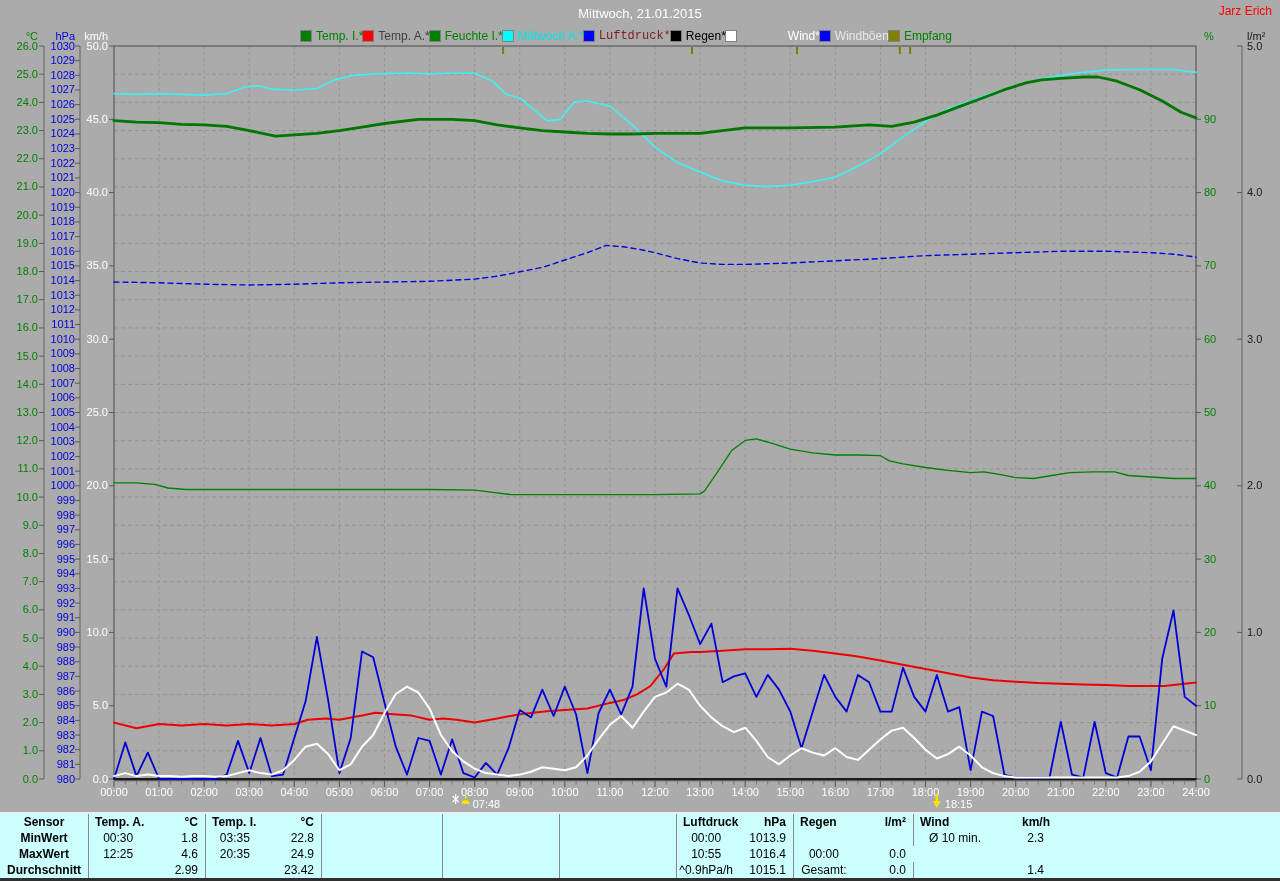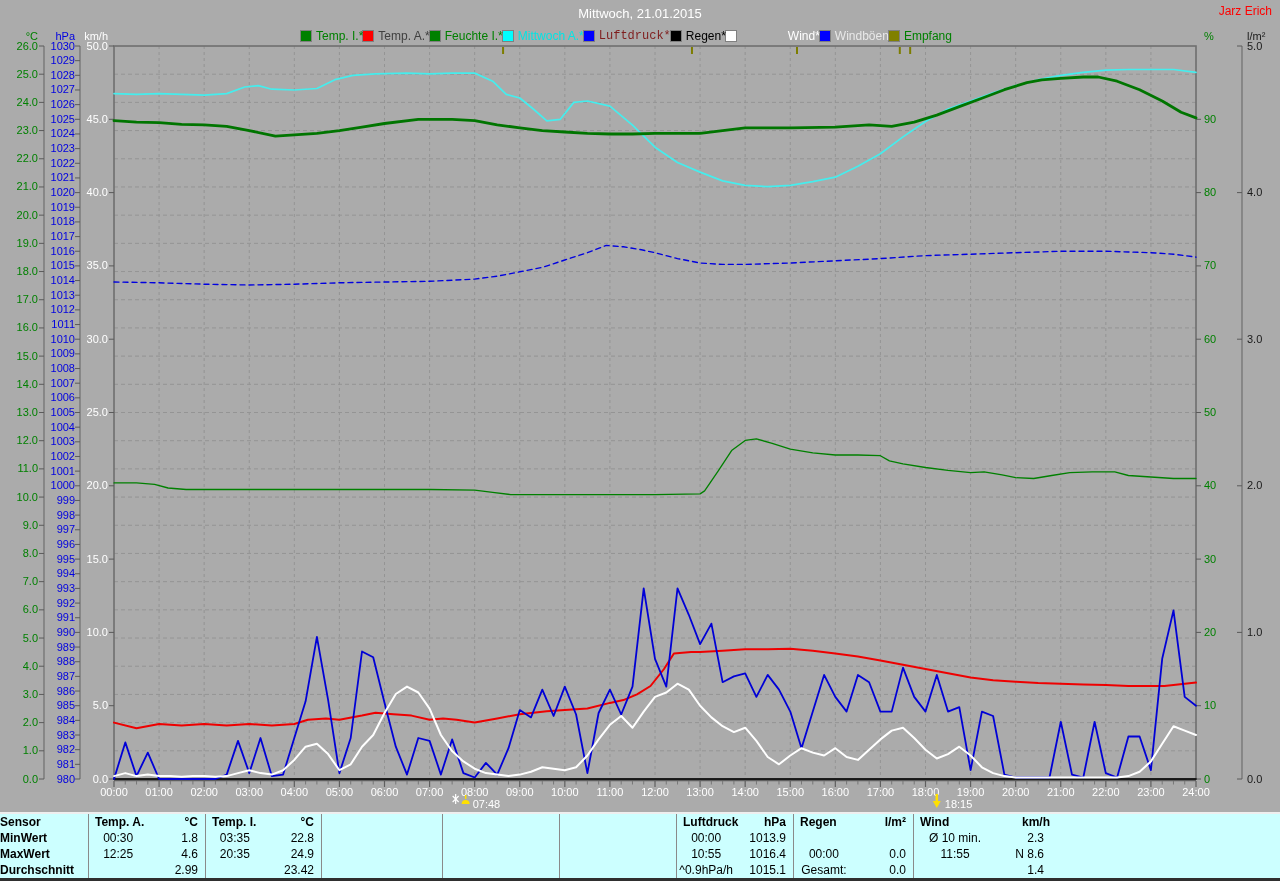--- a/index.html
+++ b/index.html
@@ -10,21 +10,21 @@
   .legend{position:absolute;left:301px;top:28px;width:648px;height:15px;display:flex;
           justify-content:space-between;align-items:flex-end;}
   .leg-item{display:flex;align-items:center;gap:5px;font-size:12px;white-space:nowrap;}
   .leg-swatch{width:10px;height:10px;display:inline-block;outline:1px solid rgba(0,0,0,0.25);}
   svg text{font-family:"Liberation Sans",sans-serif;font-size:11px;}
   .stats{position:absolute;left:0;top:812px;width:1280px;height:69px;background:#ccffff;
          border-top:2px solid #eeeeee;border-bottom:3px solid #2f2f2f;box-sizing:border-box;
          display:grid;grid-template-rows:16px 16px 16px 16px;font-size:12px;color:#000;}
   .srow{display:grid;grid-template-columns:88px 117px 116px 121px 117px 117px 117px 120px 367px;
         line-height:16px;}
-  .rlabel{font-weight:bold;padding-left:0;}
+  .rlabel{font-weight:bold;padding-left:0;text-align:center;}
   .cell{display:flex;border-left:1px solid #8a8a8a;overflow:hidden;}
   .cell .t{flex:1.15;text-align:center;white-space:nowrap;}
   .cell .v{flex:1;text-align:right;padding-right:7px;white-space:nowrap;}
   .row0 .cell .t{text-align:left;padding-left:6px;font-weight:bold;}
   .row0 .cell .v{font-weight:bold;}
   .cell.wind .t{flex:0 0 82px;}
   .cell.wind .v{flex:0 0 48px;}
 </style>
 </head>
 <body>
@@ -579,24 +579,20 @@
           <span class="v"></span>
         </div>
         <div class="cell">
           <span class="t">10:55</span>
           <span class="v">1016.4</span>
         </div>
         <div class="cell">
           <span class="t">00:00</span>
           <span class="v">0.0</span>
         </div>
-        <div class="cell wind">
-          <span class="t">11:55</span>
-          <span class="v">N 8.6</span>
-        </div>
       </div>
       <div class="srow">
         <div class="rlabel">Durchschnitt</div>
         <div class="cell">
           <span class="t"></span>
           <span class="v">2.99</span>
         </div>
         <div class="cell">
           <span class="t"></span>
           <span class="v">23.42</span>

